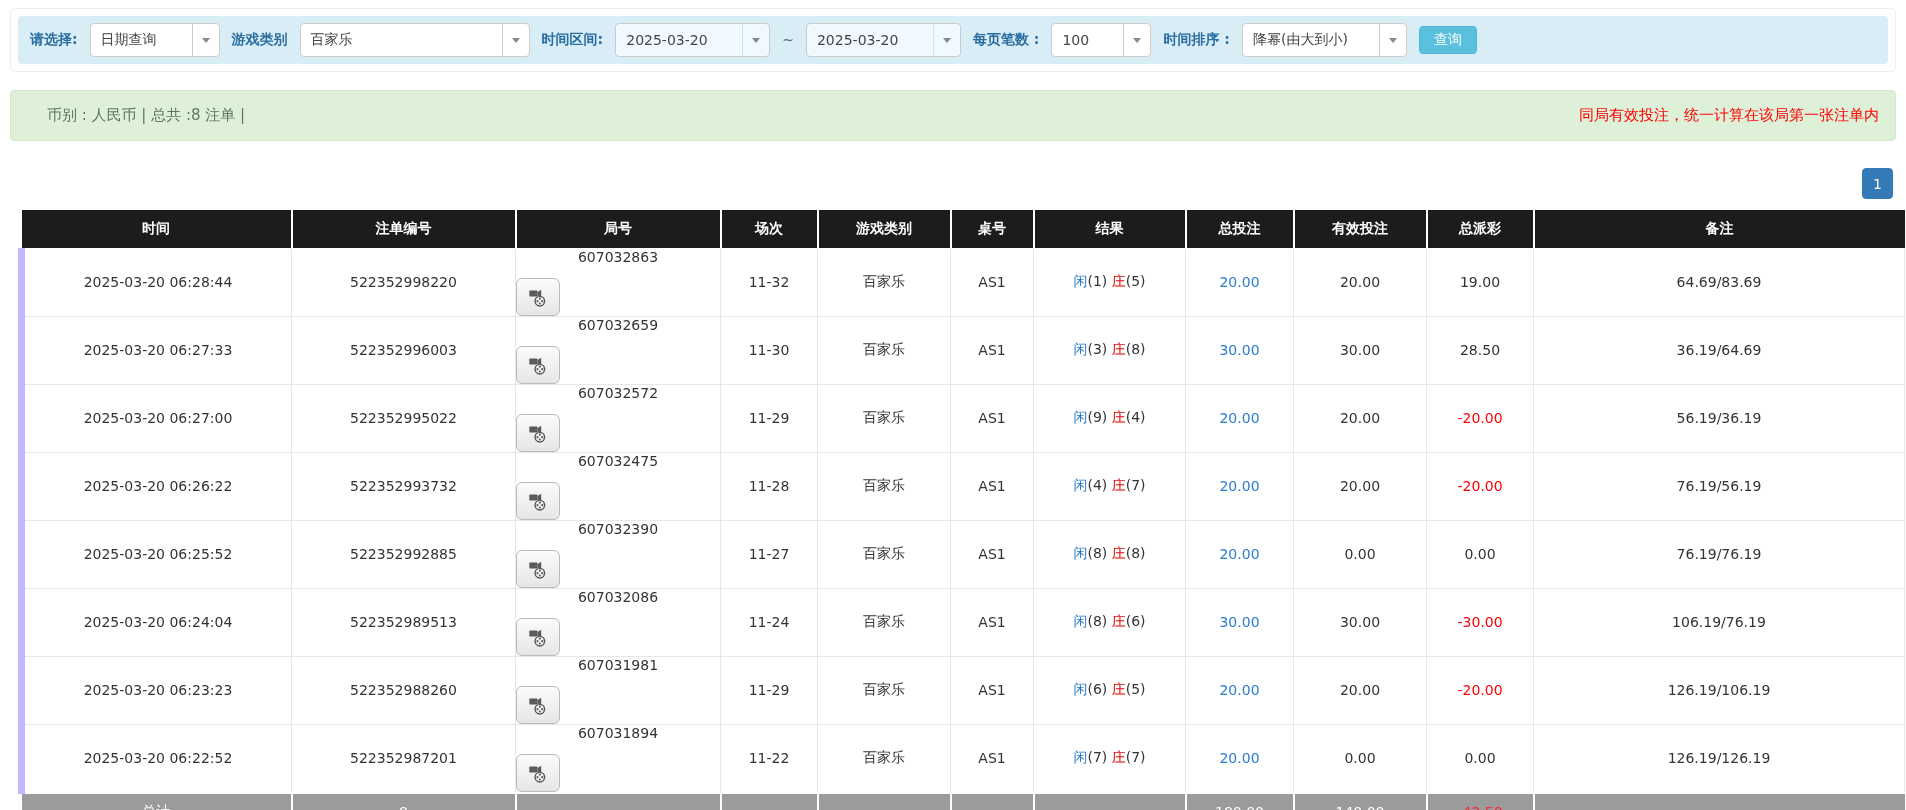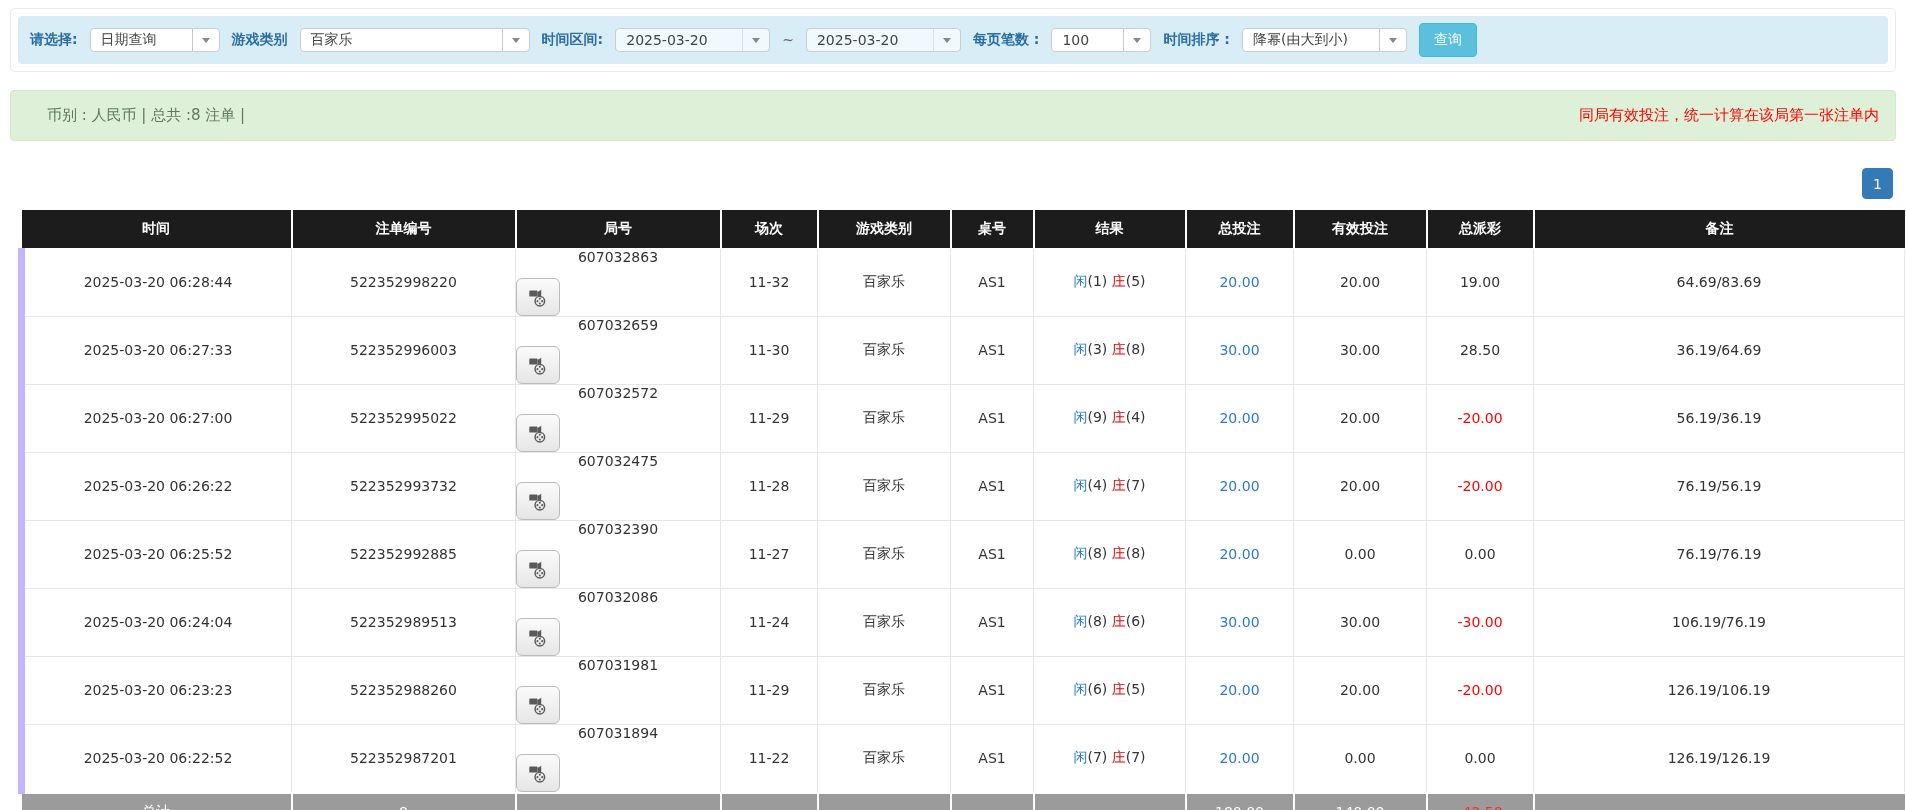--- a/index.html
+++ b/index.html
@@ -7,29 +7,29 @@
   body { width:1906px; height:810px; overflow:hidden; }
   .page { padding:8px 10px 0 10px; }
 
   
   .page-title { font-size:21px; font-weight:500; color:#333; margin:4px 0 14px 2px; letter-spacing:.5px; }
 
   
   .filter-panel { border:1px solid #e5eef2; border-radius:5px; padding:7px; background:#fff; }
   .filter-bar { background:#d9edf7; border-radius:4px; padding:7px 12px; display:flex; align-items:center; gap:12px; }
   .flabel { color:#2a6da0; font-weight:bold; font-size:14px; white-space:nowrap; }
-  .sel { background:#fff; border:1px solid #ccc; border-radius:4px; height:24px; display:flex; align-items:center; justify-content:space-between; color:#444; font-size:14px; cursor:pointer; }
+  .sel { background:#fff; border:1px solid #ccc; border-radius:4px; height:34px; display:flex; align-items:center; justify-content:space-between; color:#444; font-size:14px; cursor:pointer; }
   .sel .sel-text { padding:0 10px; white-space:nowrap; overflow:hidden; }
   .caret-box { width:27px; align-self:stretch; border-left:1px solid #ccc; display:flex; align-items:center; justify-content:center; }
   .caret { width:0; height:0; border-left:4px solid transparent; border-right:4px solid transparent; border-top:5px solid #888; }
   .sel.datebox { background:#f0f9fd; }
   .sel.datebox .caret-box { border-left-color:#cfe3ef; }
   .w130{width:130px;} .w230{width:230px;} .w155{width:155px;} .w100{width:100px;} .w165{width:165px;}
   .tilde { color:#666; font-size:14px; }
-  .query-btn { background:#5bc0de; border:1px solid #46b8da; color:#fff; font-size:14px; height:34px; padding:0 14px; border-radius:4px; cursor:pointer; font-family:inherit; }
+  .query-btn { background:#5bc0de; border:1px solid #46b8da; color:#fff; font-size:14px; height:28px; padding:0 14px; border-radius:4px; cursor:pointer; font-family:inherit; }
 
   
   .summary-bar { margin-top:18px; background:#dff0d8; border:1px solid #d6e9c6; border-radius:4px; padding:15px 16px; display:flex; justify-content:space-between; align-items:center; }
   .summary-left { color:#5c7a5c; font-size:15px;margin-left:20px; }
   .summary-right { color:#f00; font-size:15px; }
 
   
   .pager { margin:27px 3px 11px 0; text-align:right; }
   .page-btn { display:inline-block; width:31px; height:31px; line-height:31px; text-align:center; background:#337ab7; border:1px solid #337ab7; color:#fff; font-size:14px; border-radius:4px; cursor:pointer; }
 

